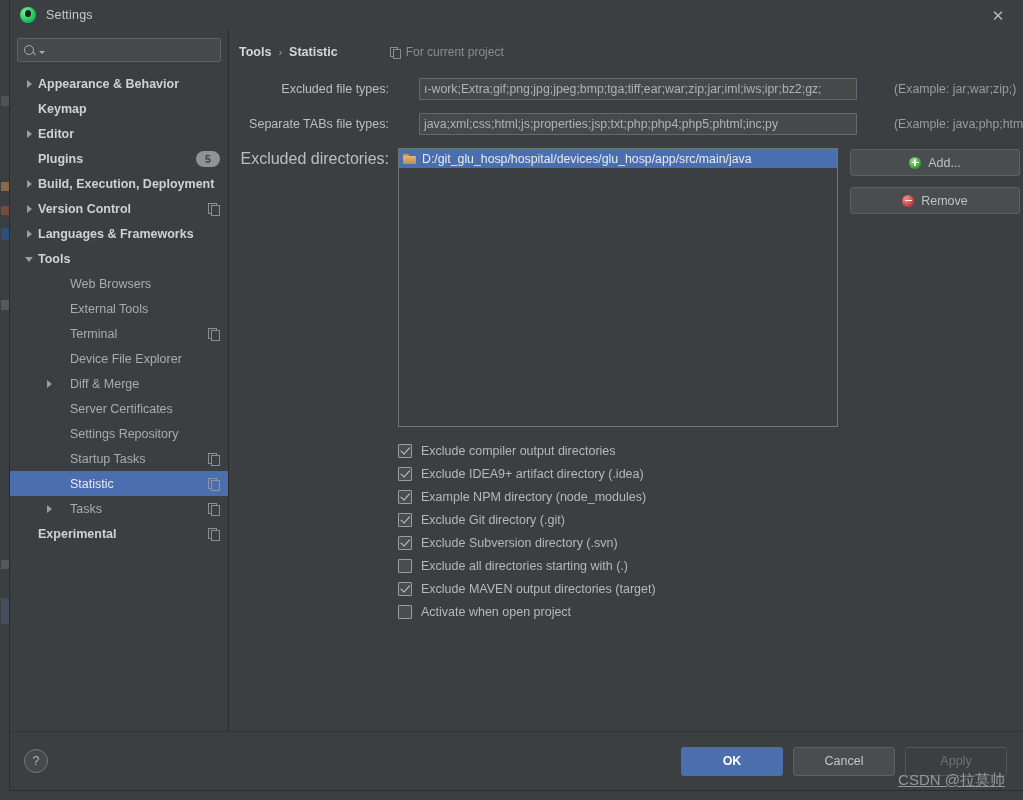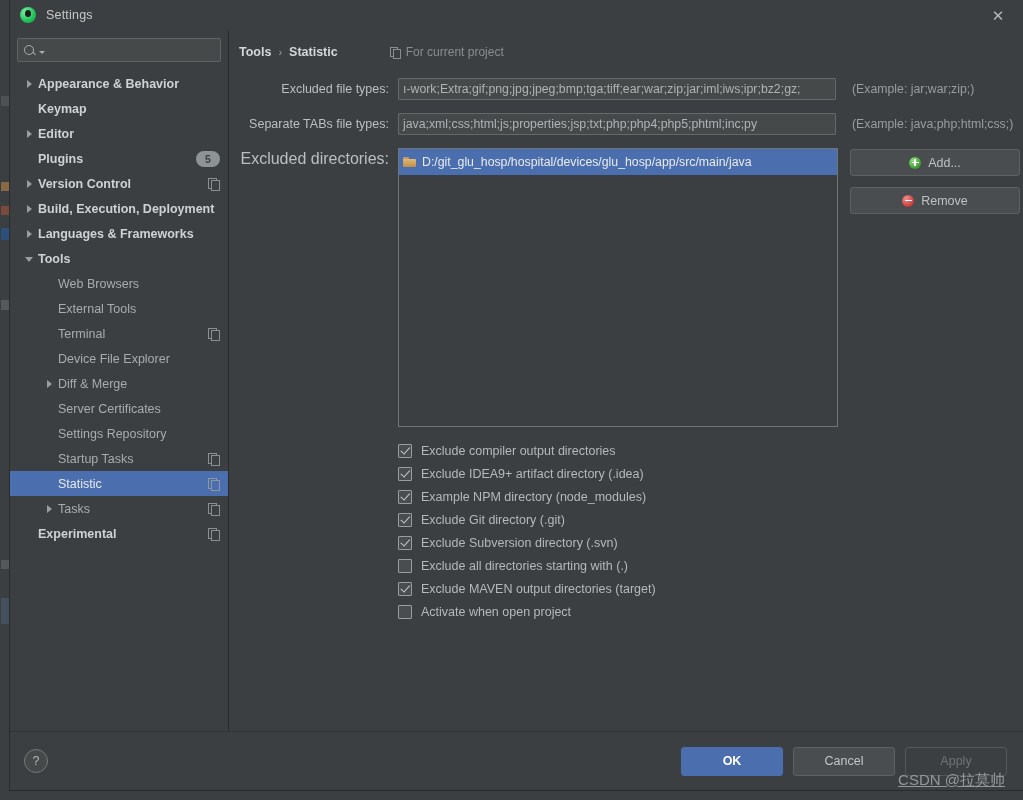--- a/index.html
+++ b/index.html
@@ -207,21 +207,21 @@
     left: 1px; top: 3.5px;
     border-top: 5px solid #9a9d9f;
     border-left: 4px solid transparent;
     border-right: 4px solid transparent;
   }
   .tree-label {
     font-size: 12.5px;
     white-space: nowrap;
   }
   .tree-row.bold .tree-label { font-weight: bold; color: #cfd2d4; }
-  .tree-row.leaf .tree-label { color: #a9acae; }
+  .tree-row.leaf .tree-label { color: #a9acae; margin-left: 12px; }
   .tree-row.selected .tree-label { color: #e8eaec; }
   .badge {
     margin-left: auto;
     background: #8e9395;
     color: #3c3f41;
     font-size: 10.5px;
     min-width: 16px;
     height: 16px;
     border-radius: 8px;
     display: flex;
@@ -305,20 +305,21 @@
     left: 3px; top: 2px;
     width: 6px; height: 8px;
     border: 1px solid #8a8d8f;
     background: #3c3f41;
   }
 
   .field-row {
     display: flex;
     align-items: center;
     margin-bottom: 13px;
+    gap: 21px;
   }
   .field-label {
     width: 150px;
     text-align: right;
     padding-right: 9px;
     font-size: 12.5px;
     color: #bcbfc1;
     flex: none;
   }
   .text-input {
@@ -358,21 +359,21 @@
   }
   #dirs-list {
     width: 438px;
     height: 277px;
     background: #3c3f41;
     border: 1px solid #6d7679;
     flex: none;
     overflow: hidden;
   }
   .dir-item {
-    height: 26px;
+    height: 19px;
     display: flex;
     align-items: center;
     padding: 0 4px;
     font-size: 12.3px;
   }
   .dir-item.selected {
     background: #4b6eaf;
     color: #e9ebec;
   }
   .folder-icon {
@@ -592,26 +593,26 @@
             <span class="arrow closed"></span>
             <span class="tree-label">Editor</span>
           </div>
           <div class="tree-row bold" style="padding-left: 14px;">
             <span class="arrow "></span>
             <span class="tree-label">Plugins</span>
             <span class="badge">5</span>
           </div>
           <div class="tree-row bold" style="padding-left: 14px;">
             <span class="arrow closed"></span>
+            <span class="tree-label">Build, Execution, Deployment</span>
+          </div>
+          <div class="tree-row bold" style="padding-left: 14px;">
+            <span class="arrow closed"></span>
             <span class="tree-label">Version Control</span>
             <span class="copy-icon"></span>
-          </div>
-          <div class="tree-row bold" style="padding-left: 14px;">
-            <span class="arrow closed"></span>
-            <span class="tree-label">Build, Execution, Deployment</span>
           </div>
           <div class="tree-row bold" style="padding-left: 14px;">
             <span class="arrow closed"></span>
             <span class="tree-label">Languages &amp; Frameworks</span>
           </div>
           <div class="tree-row bold" style="padding-left: 14px;">
             <span class="arrow open"></span>
             <span class="tree-label">Tools</span>
           </div>
           <div class="tree-row leaf" style="padding-left: 34px;">

